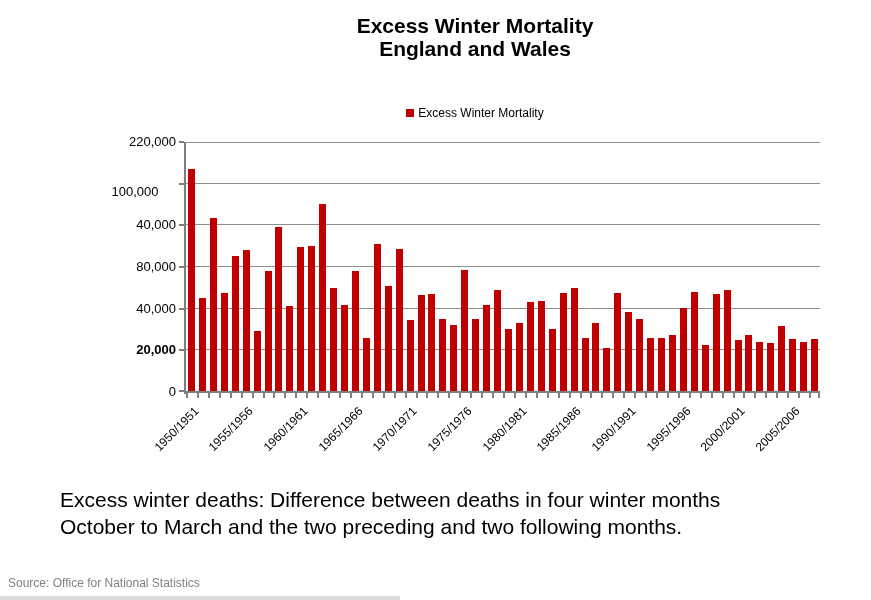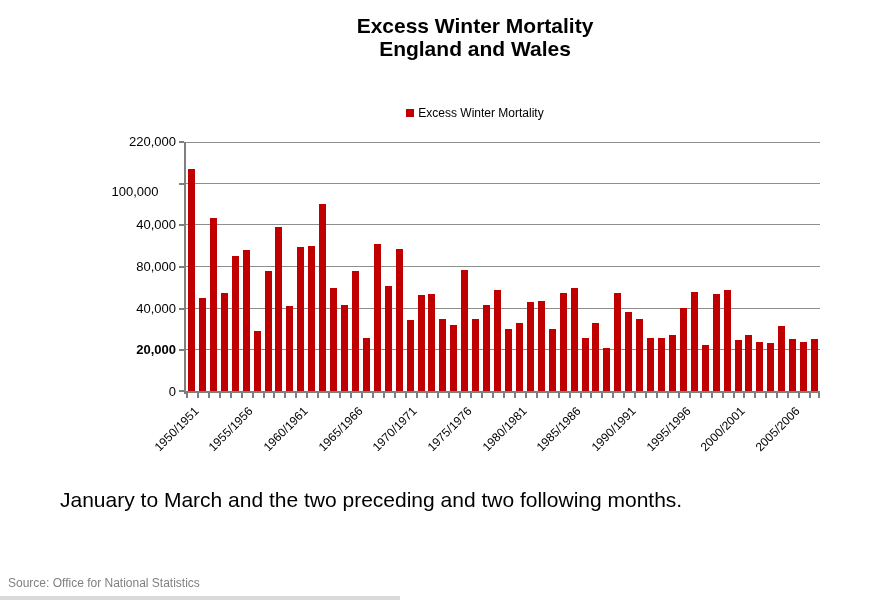--- a/index.html
+++ b/index.html
@@ -189,17 +189,18 @@
     <div class="xlabel" style="right: 355.259px;">1975/1976</div>
     <div class="xlabel" style="right: 300.603px;">1980/1981</div>
     <div class="xlabel" style="right: 245.948px;">1985/1986</div>
     <div class="xlabel" style="right: 191.293px;">1990/1991</div>
     <div class="xlabel" style="right: 136.638px;">1995/1996</div>
     <div class="xlabel" style="right: 81.9828px;">2000/2001</div>
     <div class="xlabel" style="right: 27.3276px;">2005/2006</div>
   </div>
 
 <div class="caption">
-  <div>January to March and the two preceding and two following months.</div>
+  <div>Excess winter deaths: Difference between deaths in four winter months</div>
+  <div>October to March and the two preceding and two following months.</div>
 </div>
 
 <div class="source">Source: Office for National Statistics</div>
 <div class="bottom-strip"></div>
 
 </body></html>

